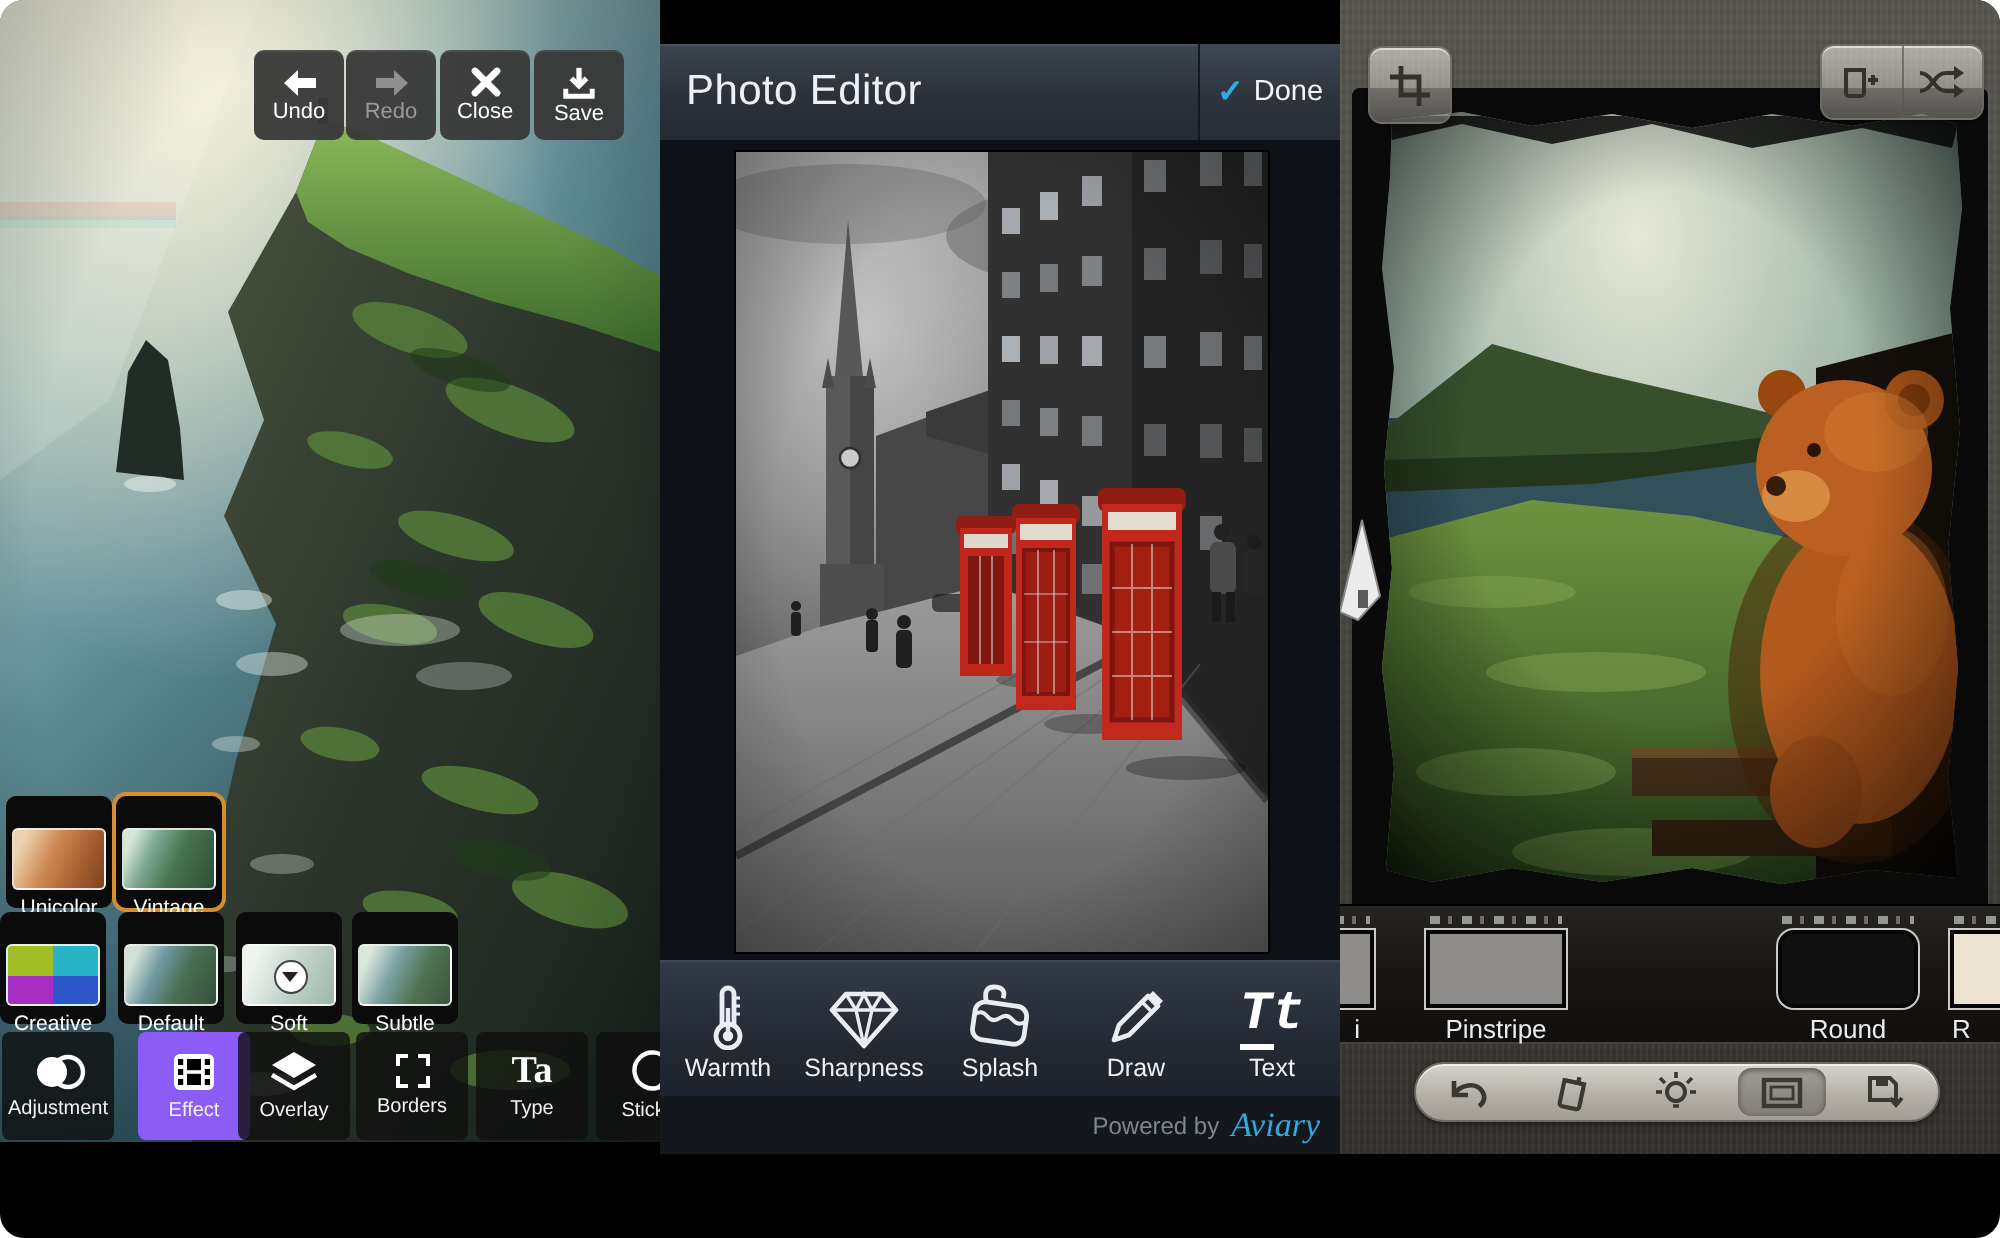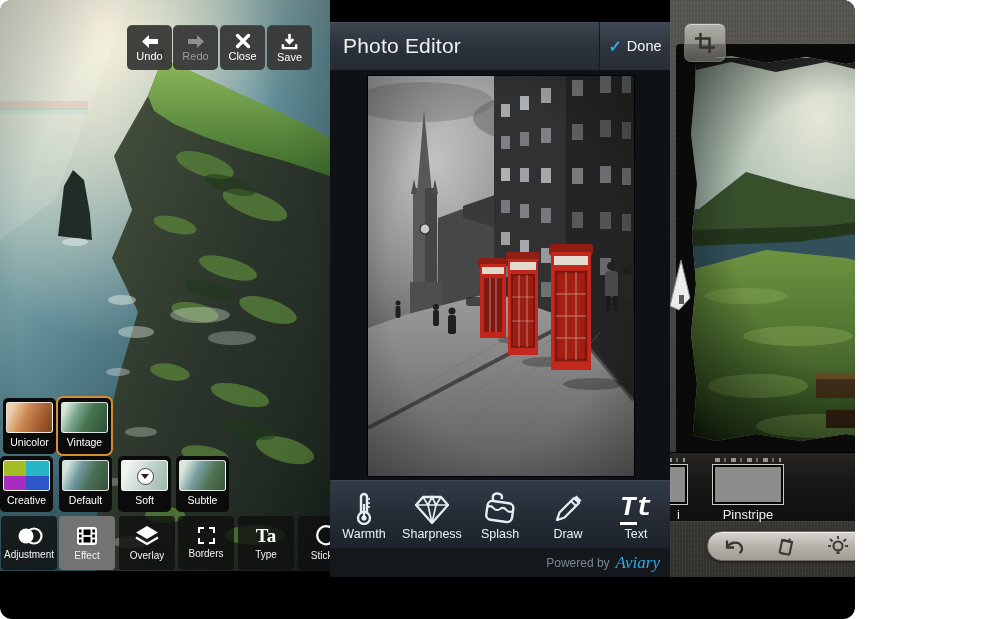--- a/index.html
+++ b/index.html
@@ -1,55 +1,55 @@
 <!DOCTYPE html>
 <html><head>
 <meta charset="utf-8">
 <style>
   html,body{margin:0;padding:0;background:#fff;}
-  .screen{position:relative;width:855px;height:619px;background:#000;border-radius:12px;overflow:hidden;
+  .screen{position:relative;width:1000px;height:619px;background:#000;border-radius:12px;overflow:hidden;
           font-family:"Liberation Sans",sans-serif;-webkit-font-smoothing:antialiased;}
   .panel{position:absolute;top:0;height:577px;overflow:hidden;}
   .panel.left{left:0;width:330px;}
   .panel.middle{left:330px;width:340px;background:#000;}
   .panel.right{left:670px;width:330px;
     background:linear-gradient(180deg,#57554f 0%,#4d4b46 40%,#403e39 72%,#33312d 100%);}
   .tex{position:absolute;inset:0;pointer-events:none;
     background:repeating-linear-gradient(90deg,rgba(255,255,255,.045) 0 1px,transparent 1px 3px),
                repeating-linear-gradient(0deg,rgba(0,0,0,.05) 0 2px,transparent 2px 5px);}
   svg.fill{position:absolute;inset:0;width:100%;height:100%;}
 
   
   .l-btn{position:absolute;top:25px;width:45px;height:45px;background:rgba(56,56,56,.95);
          border-radius:5px;display:flex;flex-direction:column;align-items:center;justify-content:center;gap:2px;
          box-shadow:inset 0 1px 0 rgba(255,255,255,.08);}
   .l-btn .lbl{font-size:11px;color:#fff;line-height:1;}
   .l-btn.disabled .lbl{color:#9a9a9a;}
   .tile{position:absolute;width:53px;height:56px;background:#0b0b0b;border-radius:5px;
-        box-sizing:border-box;padding-top:4px;text-align:center;}
+        box-sizing:border-box;padding-top:16px;text-align:center;}
   .tile .thumb{width:47px;height:31px;margin:0 auto;border-radius:3px;border:1px solid rgba(255,255,255,.8);
         position:relative;overflow:hidden;box-sizing:border-box;}
   .tile .lbl{font-size:10.5px;color:#fff;margin-top:4px;line-height:1;}
   .tile.selected{box-shadow:0 0 0 2px rgba(221,143,45,.95);}
   .th-unicolor{background:linear-gradient(115deg,#ecd2ae 12%,#cd8852 42%,#a05a2e 75%,#7e4422 100%);}
   .th-vintage{background:linear-gradient(115deg,#d5e6da 10%,#7ca790 32%,#47734f 58%,#2c4f38 100%);}
   .th-creative{background:linear-gradient(90deg,#a3bd24 50%,#27b4c7 50%);}
   .th-creative::after{content:"";position:absolute;left:0;right:0;top:50%;bottom:0;
         background:linear-gradient(90deg,#a72cc0 50%,#2d57c8 50%);}
   .th-default{background:linear-gradient(115deg,#d3e2d8 12%,#6f98a0 36%,#4a6e53 62%,#34503c 100%);}
   .th-soft{background:linear-gradient(115deg,#eef3ee 15%,#c6d7cf 50%,#9cb6a8 100%);}
   .th-subtle{background:linear-gradient(115deg,#d9e7dc 12%,#7aa0a2 38%,#4f7351 66%,#3a5540 100%);}
   .th-tooold{background:linear-gradient(115deg,#e3e3e3 12%,#a0a0a0 45%,#5c5c5c 100%);}
   .dl-badge{position:absolute;left:50%;top:50%;width:15px;height:15px;margin:-8px 0 0 -8px;background:#fff;
         border-radius:50%;border:1px solid #444;}
   .dl-badge::after{content:"";position:absolute;left:3.5px;top:5px;width:0;height:0;
         border:4px solid transparent;border-top:5px solid #222;}
   .tab{position:absolute;top:516px;width:56px;height:54px;background:rgba(15,15,15,.8);border-radius:4px;
         display:flex;flex-direction:column;align-items:center;justify-content:center;gap:5px;}
-  .tab.selected{background:#737373;}
+  .tab.selected{background:#8b5cf6;margin-left:10px;}
   .tab .lbl{font-size:10px;color:#f2f2f2;line-height:1;white-space:nowrap;}
   .tab .glyph{font-family:"Liberation Serif",serif;font-weight:bold;font-size:19px;color:#fff;line-height:1;}
   .dash-sq{width:17px;height:17px;border:2px dashed #fff;box-sizing:border-box;}
   .l-black{position:absolute;left:0;right:0;top:571px;height:6px;background:#000;}
 
   
   .m-titlebar{position:absolute;left:0;right:0;top:22px;height:48px;
         background:linear-gradient(#3d454f,#2a313a 55%,#242b33);border-bottom:1px solid #0b0e12;
         box-shadow:inset 0 1px 0 #4a535e;}
   .m-title{position:absolute;left:13px;top:12px;font-size:21px;color:#eef1f4;letter-spacing:.2px;}

